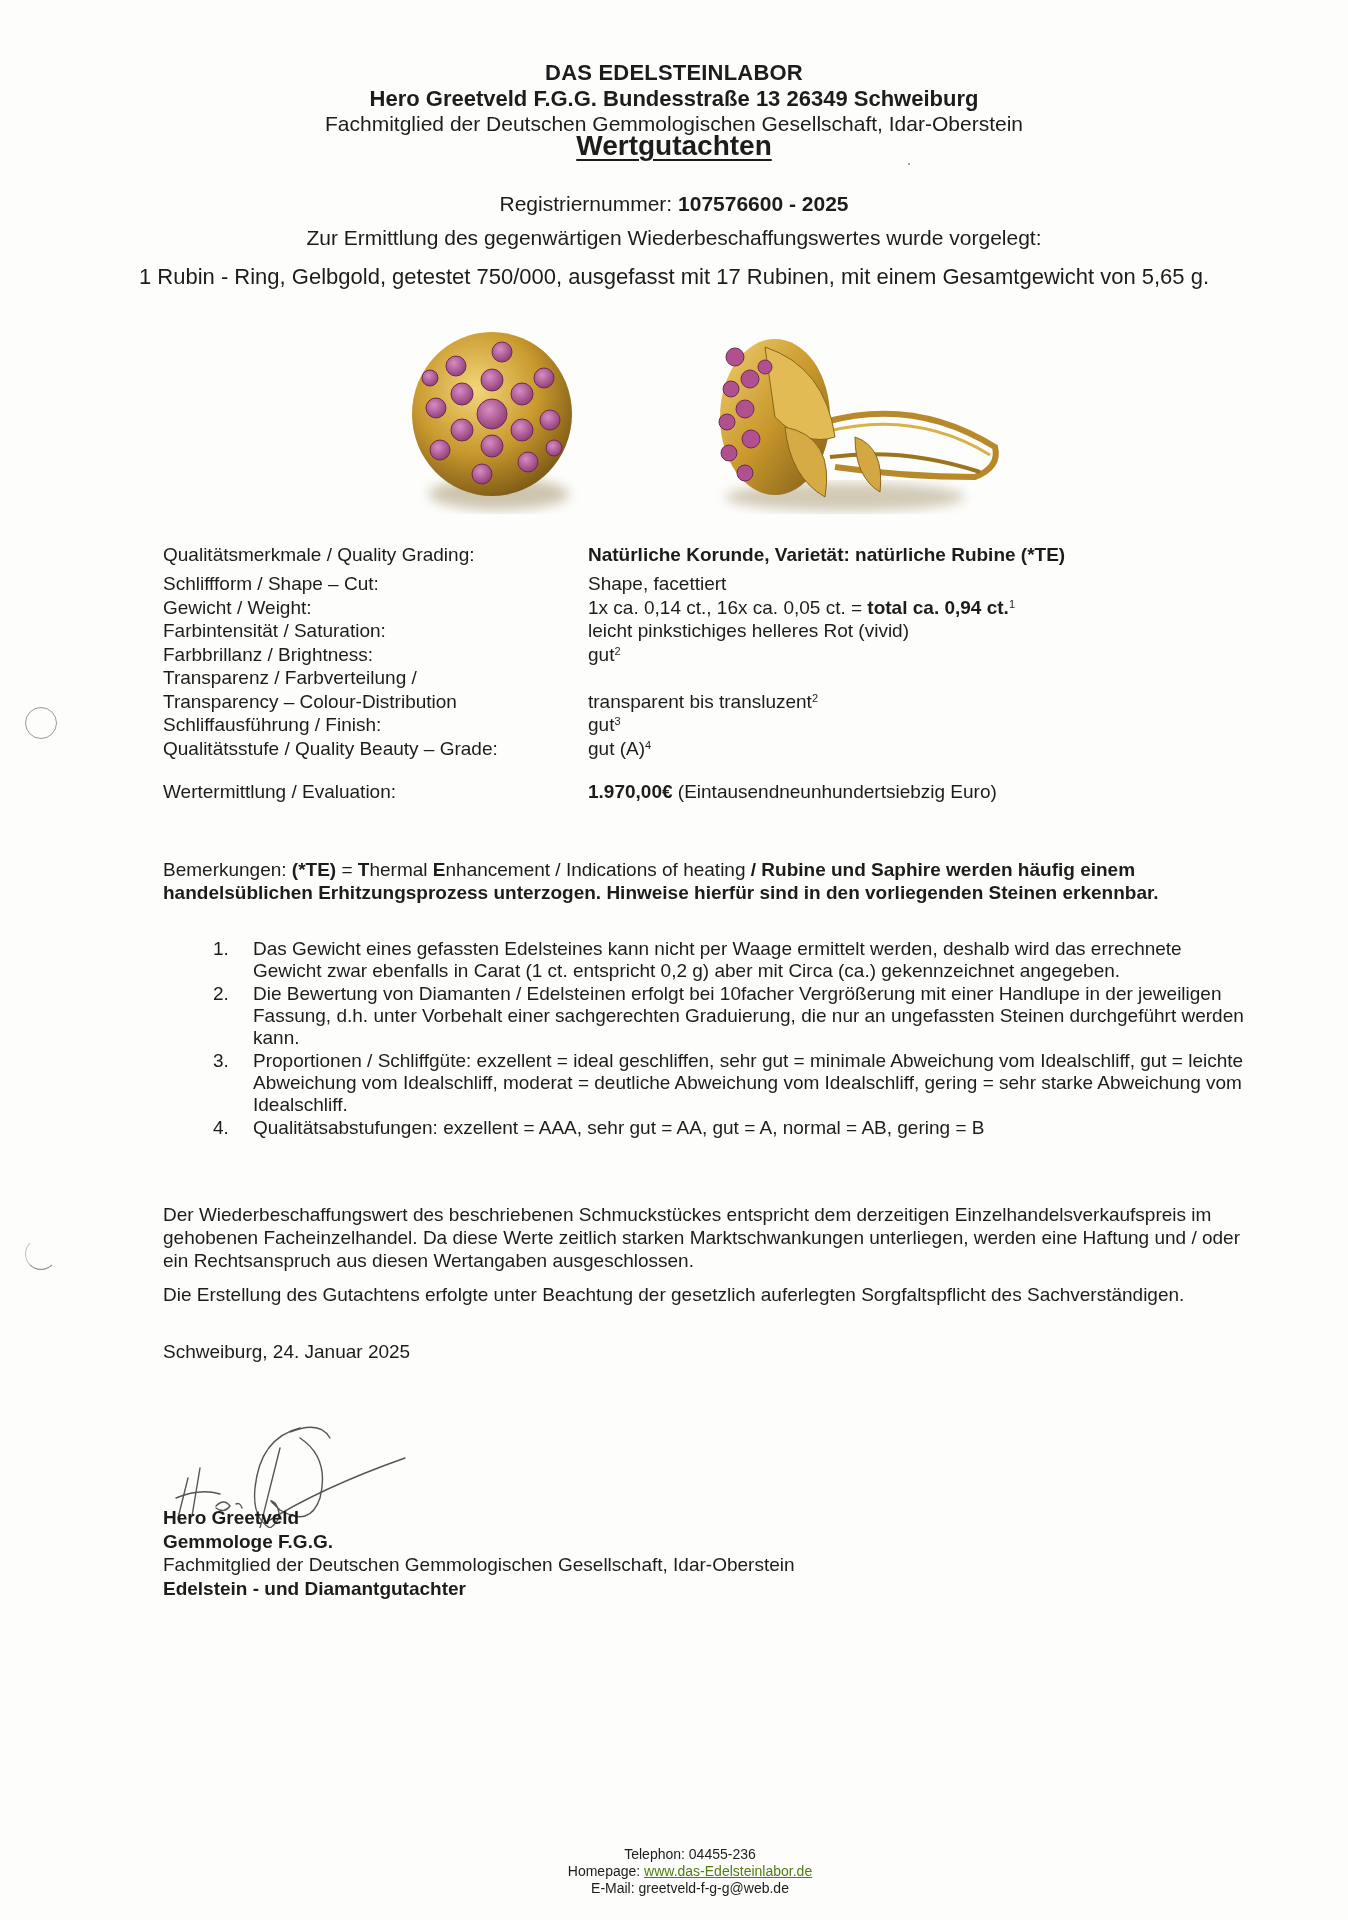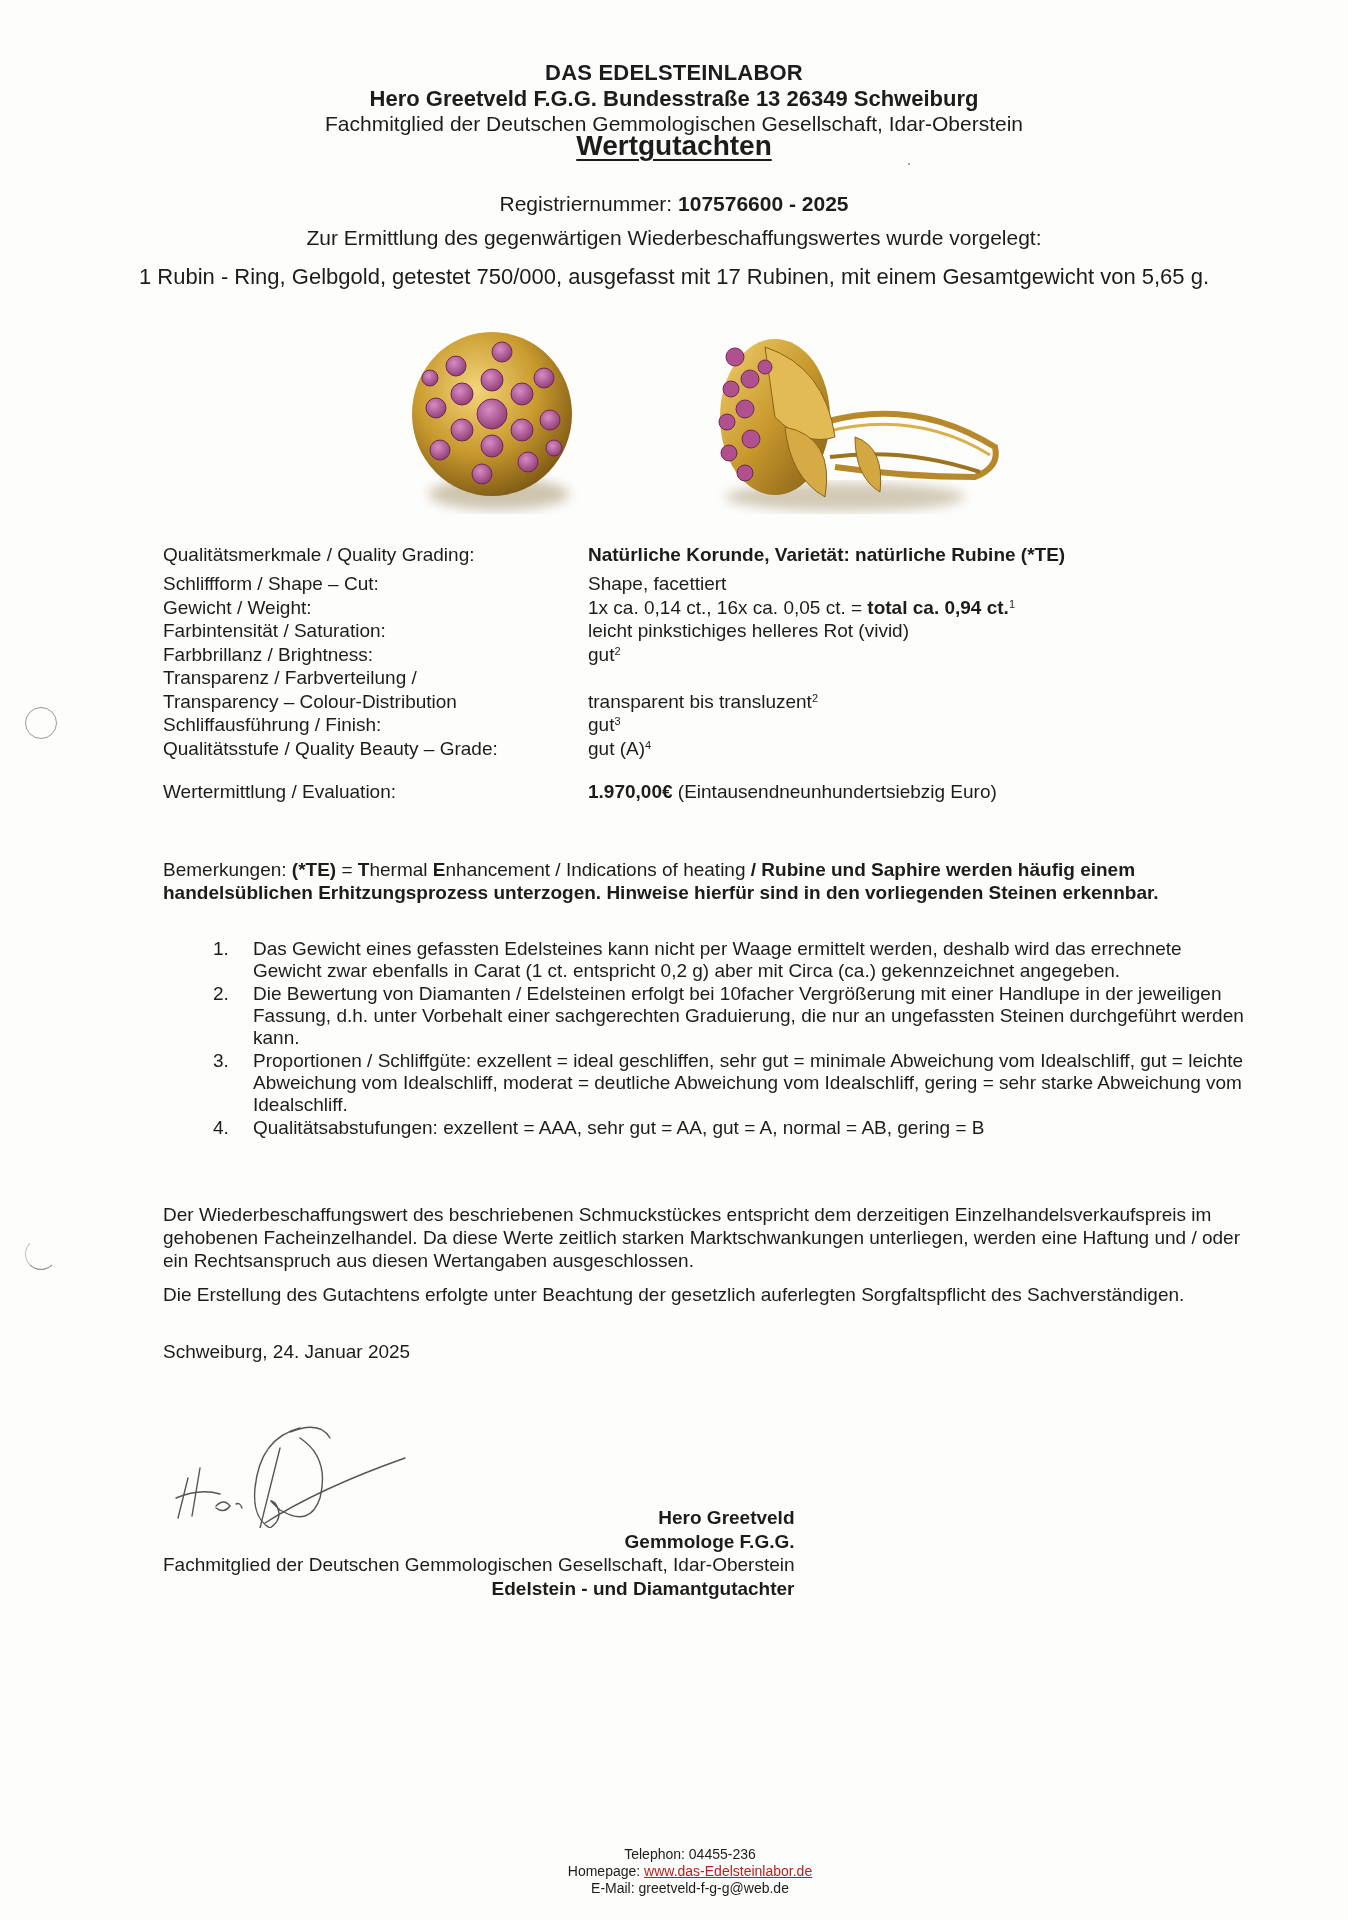--- a/index.html
+++ b/index.html
@@ -40,25 +40,25 @@
   .notes { position: absolute; left: 163px; top: 938px; width: 1090px; font-size: 19px; line-height: 22px; }
   .note { position: relative; padding-left: 90px; margin-bottom: 1px; }
   .note .num { position: absolute; left: 50px; top: 0; }
 
   .para { position: absolute; left: 163px; width: 1090px; font-size: 19px; line-height: 23px; }
   .p1 { top: 1203px; }
   .p2 { top: 1283px; }
   .p3 { top: 1340px; }
 
   .sig { position: absolute; left: 170px; top: 1418px; width: 260px; height: 110px; }
-  .signer { position: absolute; left: 163px; top: 1506px; font-size: 19px; line-height: 23.5px; text-align: right; }
+  .signer { position: absolute; left: 163px; top: 1506px; font-size: 19px; line-height: 23.5px; }
   .signer .b { font-weight: bold; }
 
   .footer { position: absolute; left: 0; top: 1846px; width: 1348px; text-align: center; font-size: 14px; line-height: 17px; padding-left: 16px; }
-  .footer a { color: #b91c1c; text-decoration: underline; }
+  .footer a { color: #4d7c0f; text-decoration: underline; }
 
   .punch { position: absolute; width: 30px; height: 30px; border-radius: 50%; }
   .punch1 { left: 25px; top: 707px; border: 1.5px solid #9a9a9a; }
   .punch2 { left: 25px; top: 1238px; border: 1.5px solid transparent; border-bottom-color: #8a8a8a; border-left-color: #c0c0c0; }
   .speck { position: absolute; left: 908px; top: 163px; width: 2px; height: 2px; background: #888; border-radius: 50%; }
 </style>
 </head>
 <body>
 
 <div class="page">

